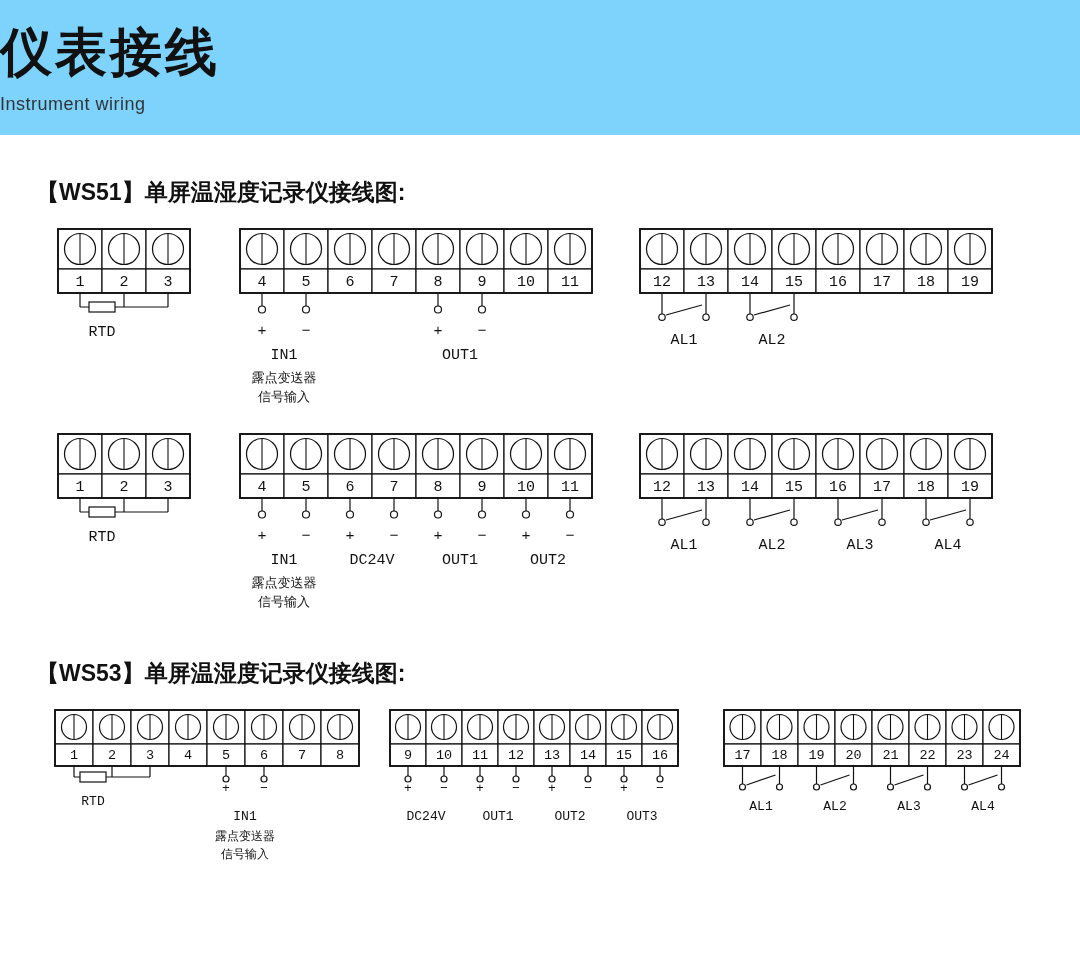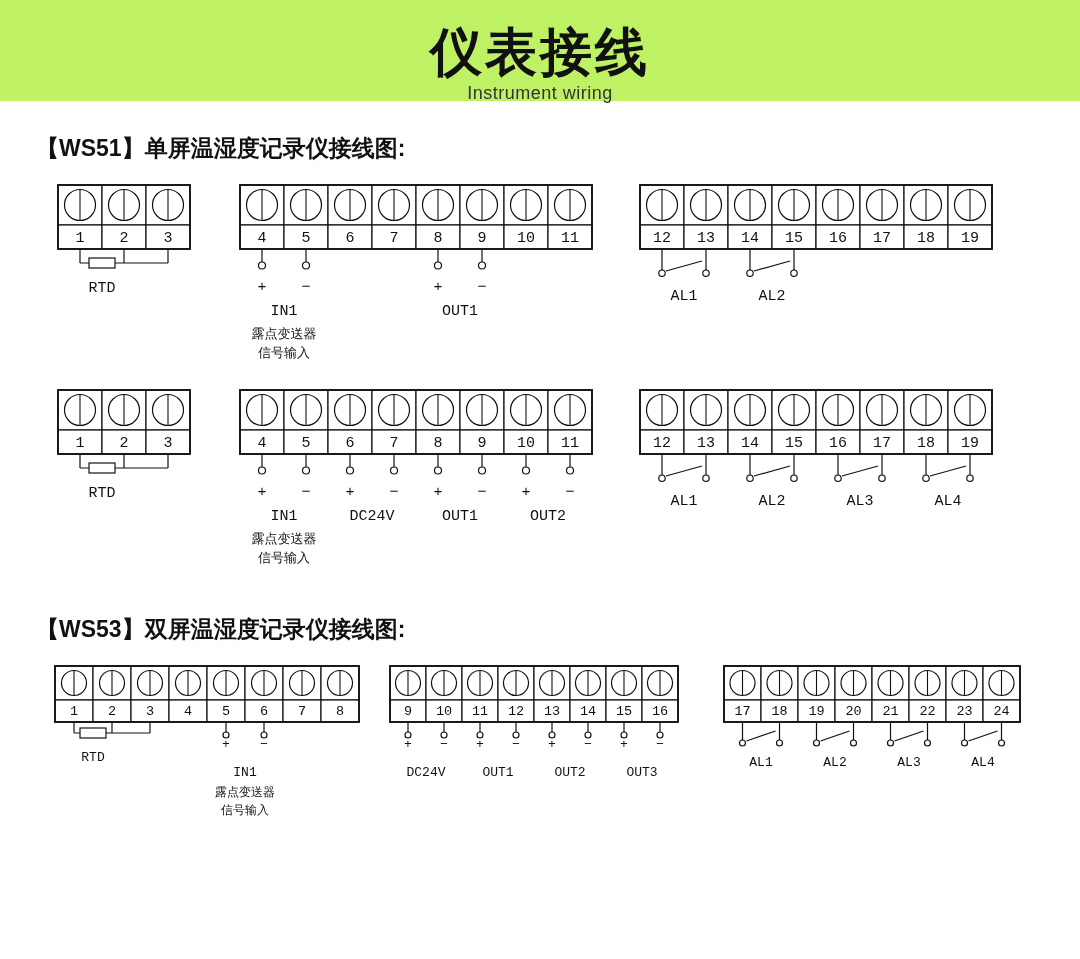--- a/index.html
+++ b/index.html
@@ -1,35 +1,35 @@
 <!DOCTYPE html>
 <html><head>
 <meta charset="utf-8">
 <style>
   html,body{margin:0;padding:0;}
   body{
     width:1080px;height:959px;background:#ffffff;overflow:hidden;
     font-family:"Liberation Sans", sans-serif;color:#111;
   }
   .banner{
-    width:100%;height:101px;background:#bef264;text-align:center;box-sizing:border-box;
+    width:100%;height:135px;background:#7dd3fc;text-align:left;box-sizing:border-box;
   }
   .banner h1{
     margin:0;padding-top:24px;font-size:52px;line-height:1.1;font-weight:700;
     letter-spacing:3px;color:#111;font-family:"Liberation Sans", sans-serif;
   }
   .banner .subtitle{
-    margin-top:2px;font-size:18px;color:#333;letter-spacing:0.5px;
+    margin-top:13px;font-size:18px;color:#333;letter-spacing:0.5px;
   }
   main{display:block;}
   .sec-heading{
     margin:0 0 0 36px;font-size:23px;font-weight:700;color:#111;line-height:31px;
     font-family:"Liberation Sans", sans-serif;
   }
-  .h-0{margin-top:32px;}
+  .h-0{margin-top:42px;}
   .h-1{margin-top:26px;}
   .h-2{margin-top:40px;}
   svg.diagram{display:block;margin-top:20px;}
   svg text{fill:#111;}
 </style>
 </head>
 <body>
 
 <div class="page">
 
@@ -450,21 +450,21 @@
             <line x1="970" y1="65" x2="970" y2="86" stroke="#111" stroke-width="1.2"></line>
             <circle cx="926" cy="89.2" r="3.2" fill="#fff" stroke="#111" stroke-width="1.2"></circle>
             <circle cx="970" cy="89.2" r="3.2" fill="#fff" stroke="#111" stroke-width="1.2"></circle>
             <line x1="930" y1="87" x2="966" y2="77" stroke="#111" stroke-width="1.2"></line>
             <text x="948" y="116" font-size="15" text-anchor="middle" font-family="&quot;Liberation Mono&quot;,&quot;DejaVu Sans Mono&quot;,monospace">AL4</text>
           </g>
         </svg>
     </section>
 
     <section>
-      <h2 class="sec-heading h-2">【WS53】双屏温湿度记录仪接线图:</h2>
+      <h2 class="sec-heading h-2">【WS53】单屏温湿度记录仪接线图:</h2>
       <svg class="diagram" id="diagram-2" width="1080" height="160" viewBox="0 0 1080 160">
           <g>
             <g>
               <rect x="55" y="1" width="38" height="34" fill="#fff" stroke="#111" stroke-width="1.2"></rect>
               <circle cx="74" cy="18" r="12.5" fill="none" stroke="#111" stroke-width="1.2"></circle>
               <line x1="74" y1="5.5" x2="74" y2="30.5" stroke="#111" stroke-width="1.1"></line>
               <rect x="55" y="35" width="38" height="22" fill="#fff" stroke="#111" stroke-width="1.2"></rect>
               <text x="74" y="50" font-size="13.5" text-anchor="middle" font-family="&quot;Liberation Mono&quot;,&quot;DejaVu Sans Mono&quot;,monospace">1</text>
             </g>
             <g>

